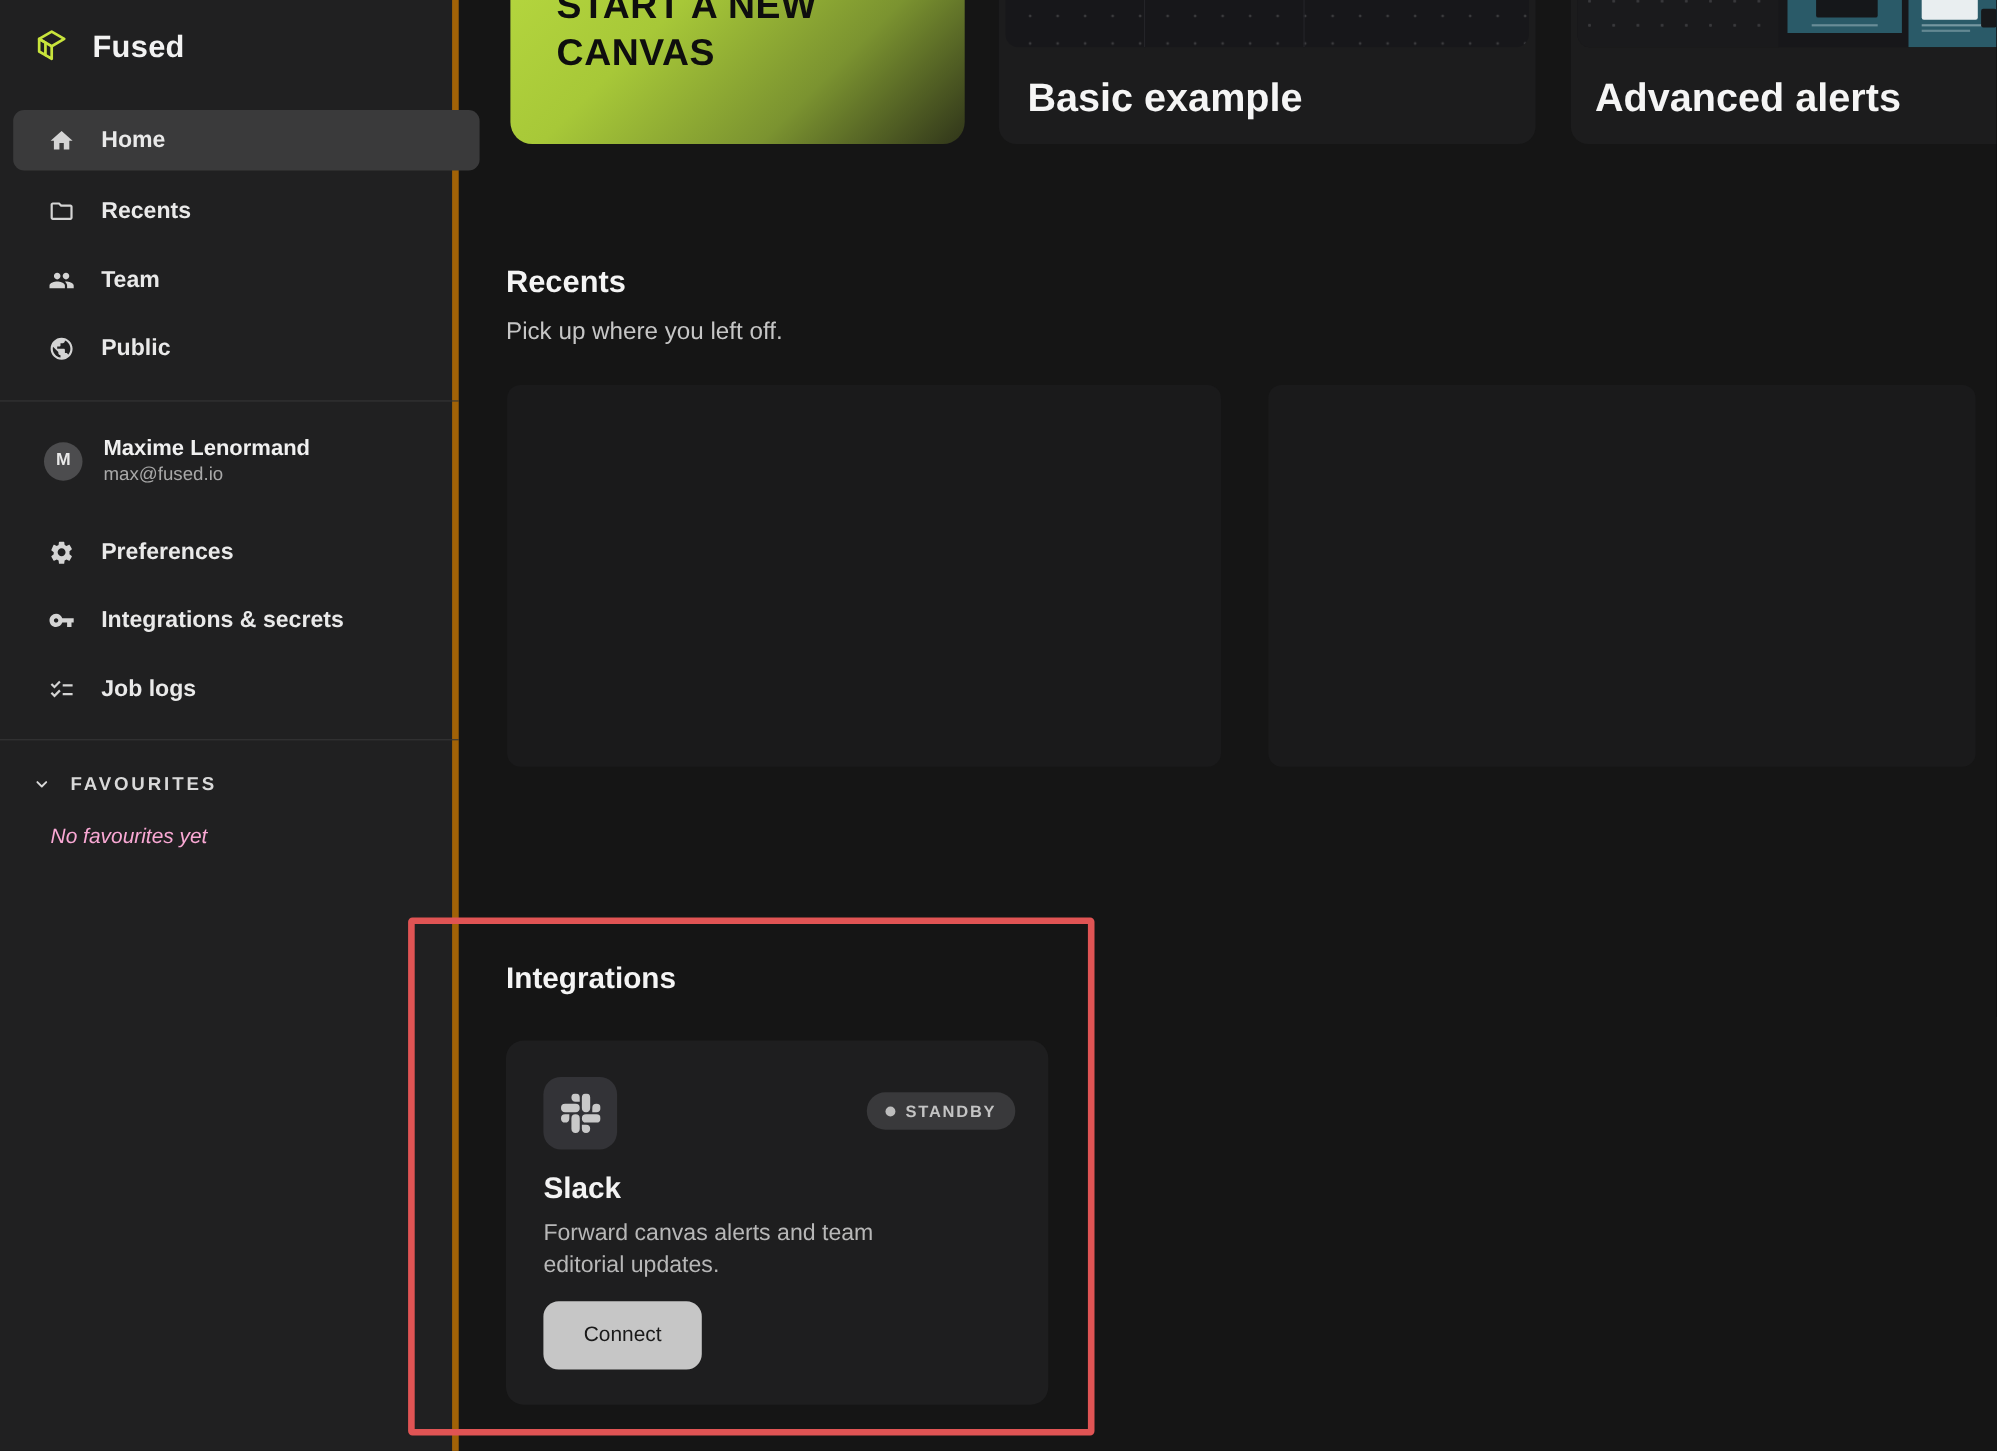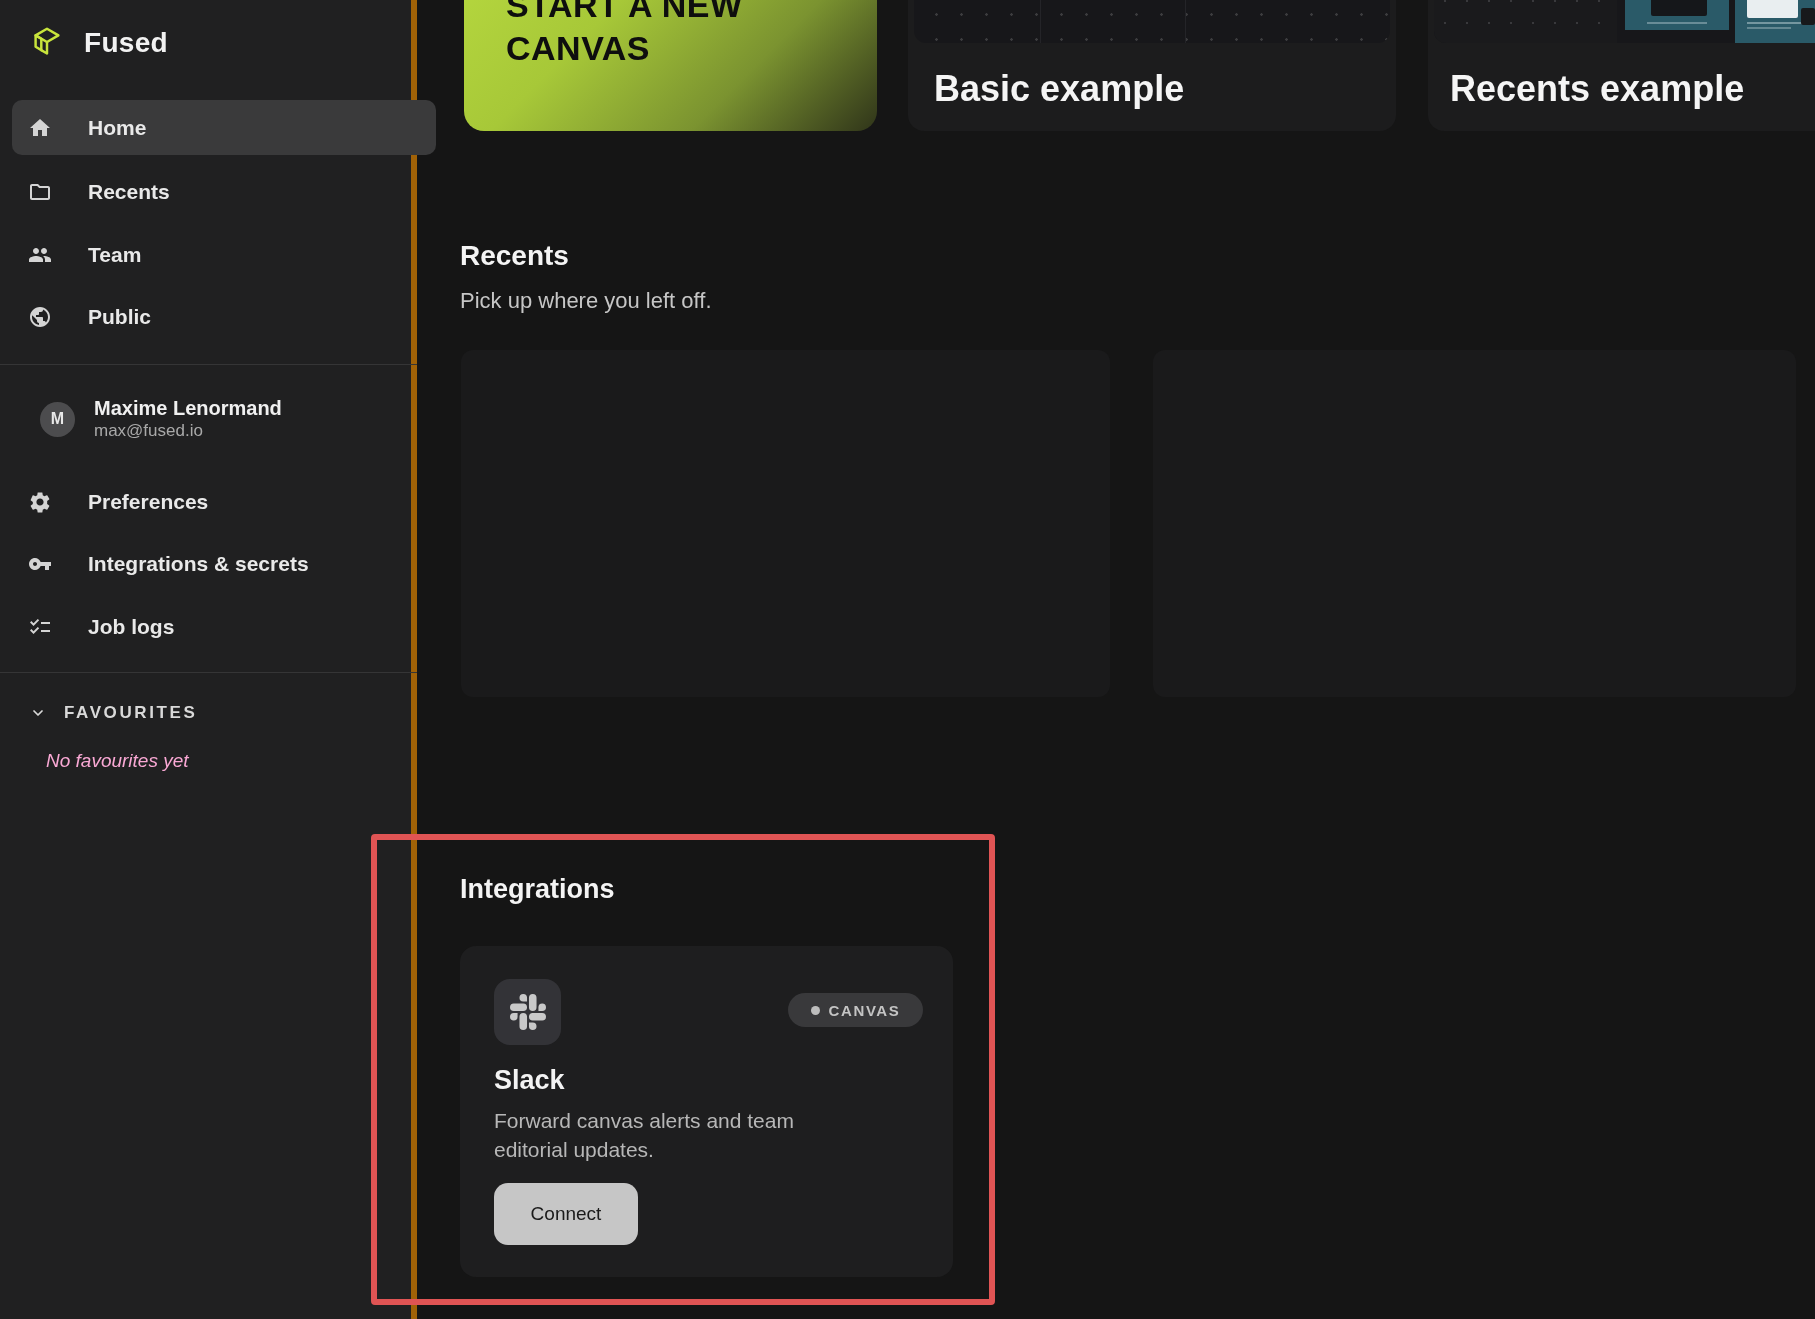--- a/index.html
+++ b/index.html
@@ -5,22 +5,22 @@
   html,body{margin:0;padding:0;background:#0c0c0c;}
   *{box-sizing:border-box;}
   #screen{
     position:relative;width:1815px;height:1319px;overflow:hidden;
     background:#151515;font-family:"Liberation Sans",sans-serif;color:#eaeaea;
   }
   
   #sidebar{position:absolute;left:0;top:0;width:417px;height:100%;background:#202021;border-right:6px solid #a16207;}
   .logo-row{position:absolute;left:28px;top:24px;display:flex;align-items:center;gap:18px;cursor:pointer;}
   .brand-name{font-size:28px;font-weight:bold;color:#f2f2f2;letter-spacing:.3px;}
-  .nav-item{position:absolute;left:12px;width:424px;height:55px;display:flex;align-items:center;gap:36px;
-    padding-left:16px;border-radius:10px;cursor:pointer;}
+  .nav-item{position:absolute;left:12px;width:424px;height:55px;display:flex;align-items:center;gap:24px;
+    padding-left:32px;border-radius:10px;cursor:pointer;}
   .nav-item.active{background:#3a3a3b;}
   .nav-item .lbl{font-size:21px;font-weight:bold;color:#e9e9e9;}
   .nav-item svg{flex:0 0 auto;}
   .s-divider{position:absolute;left:0;width:417px;height:1px;background:#353536;}
   .profile-row{position:absolute;left:12px;top:396px;width:392px;display:flex;align-items:center;gap:19px;padding-left:28px;cursor:pointer;}
   .avatar{width:35px;height:35px;border-radius:50%;background:#4c4c4e;color:#e8e8e8;display:flex;align-items:center;justify-content:center;font-size:16px;font-weight:bold;}
   .profile-name{font-size:20px;font-weight:bold;color:#f0f0f0;line-height:1.2;}
   .profile-email{font-size:17px;color:#a9a9a9;line-height:1.3;}
   .fav-header{position:absolute;left:30px;top:703px;display:flex;align-items:center;gap:18px;cursor:pointer;}
   .fav-header .lbl{font-size:17px;font-weight:bold;letter-spacing:2.6px;color:#d9d9d9;}
@@ -173,40 +173,40 @@
           <div class="adv-mini-window"></div>
           <div class="adv-caption"></div>
         </div>
         <div class="adv-teal-b">
           <div class="adv-white-panel"></div>
           <div class="adv-caption2"></div>
           <div class="adv-caption3"></div>
           <div class="adv-tooltip"></div>
         </div>
       </div>
-      <div class="ex-title" style="left:22px">Recents example</div>
+      <div class="ex-title" style="left:22px">Advanced alerts</div>
     </div>
 
     <div class="section-title" style="left:460px;top:240px">Recents</div>
     <div class="section-sub" style="left:460px;top:288px">Pick up where you left off.</div>
 
     <div class="empty-card" id="empty-1"></div>
     <div class="empty-card" id="empty-2"></div>
 
     <div class="section-title" style="left:460px;top:874px;font-size:27px">Integrations</div>
 
     <div id="slack-card">
       <div class="slack-tile">
         <svg width="36" height="36" viewBox="0 0 24 24" fill="#c9c9c9">
           <path d="M5.042 15.165a2.528 2.528 0 0 1-2.52 2.523A2.528 2.528 0 0 1 0 15.165a2.527 2.527 0 0 1 2.522-2.52h2.52v2.52zM6.313 15.165a2.527 2.527 0 0 1 2.521-2.52 2.527 2.527 0 0 1 2.521 2.52v6.313A2.528 2.528 0 0 1 8.834 24a2.528 2.528 0 0 1-2.521-2.522v-6.313zM8.834 5.042a2.528 2.528 0 0 1-2.521-2.52A2.528 2.528 0 0 1 8.834 0a2.528 2.528 0 0 1 2.521 2.522v2.52H8.834zM8.834 6.313a2.528 2.528 0 0 1 2.521 2.521 2.528 2.528 0 0 1-2.521 2.521H2.522A2.528 2.528 0 0 1 0 8.834a2.528 2.528 0 0 1 2.522-2.521h6.312zM18.956 8.834a2.528 2.528 0 0 1 2.522-2.521A2.528 2.528 0 0 1 24 8.834a2.528 2.528 0 0 1-2.522 2.521h-2.522V8.834zM17.688 8.834a2.528 2.528 0 0 1-2.523 2.521 2.527 2.527 0 0 1-2.52-2.521V2.522A2.527 2.527 0 0 1 15.165 0a2.528 2.528 0 0 1 2.523 2.522v6.312zM15.165 18.956a2.528 2.528 0 0 1 2.523 2.522A2.528 2.528 0 0 1 15.165 24a2.527 2.527 0 0 1-2.52-2.522v-2.522h2.52zM15.165 17.688a2.527 2.527 0 0 1-2.52-2.523 2.526 2.526 0 0 1 2.52-2.52h6.313A2.527 2.527 0 0 1 24 15.165a2.528 2.528 0 0 1-2.522 2.523h-6.313z"></path>
         </svg>
       </div>
       <div class="status-badge">
         <span class="status-dot"></span>
-        <span class="status-text">CANVAS</span>
+        <span class="status-text">STANDBY</span>
       </div>
       <div class="slack-name">Slack</div>
       <div class="slack-desc">Forward canvas alerts and team editorial updates.</div>
       <button class="connect-btn">
         <span>Connect</span>
       </button>
     </div>
   </main>
 
   <div id="red-box"></div>

